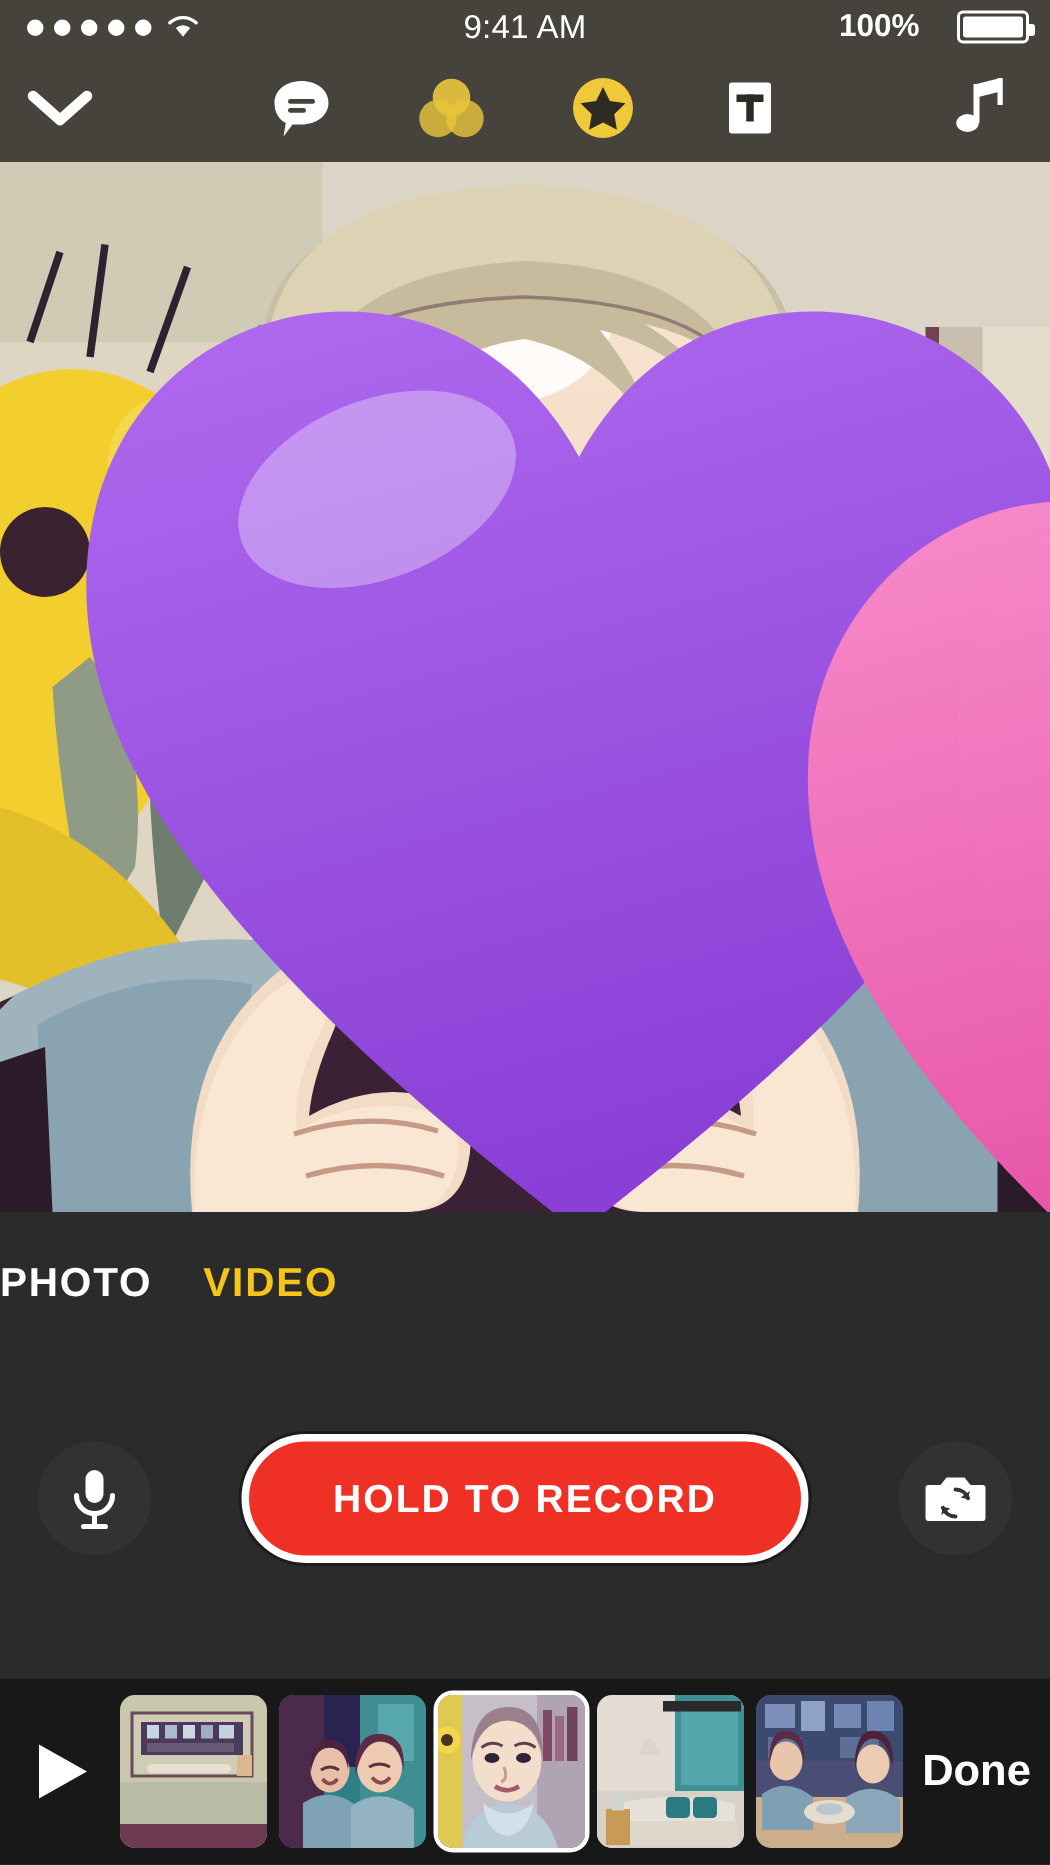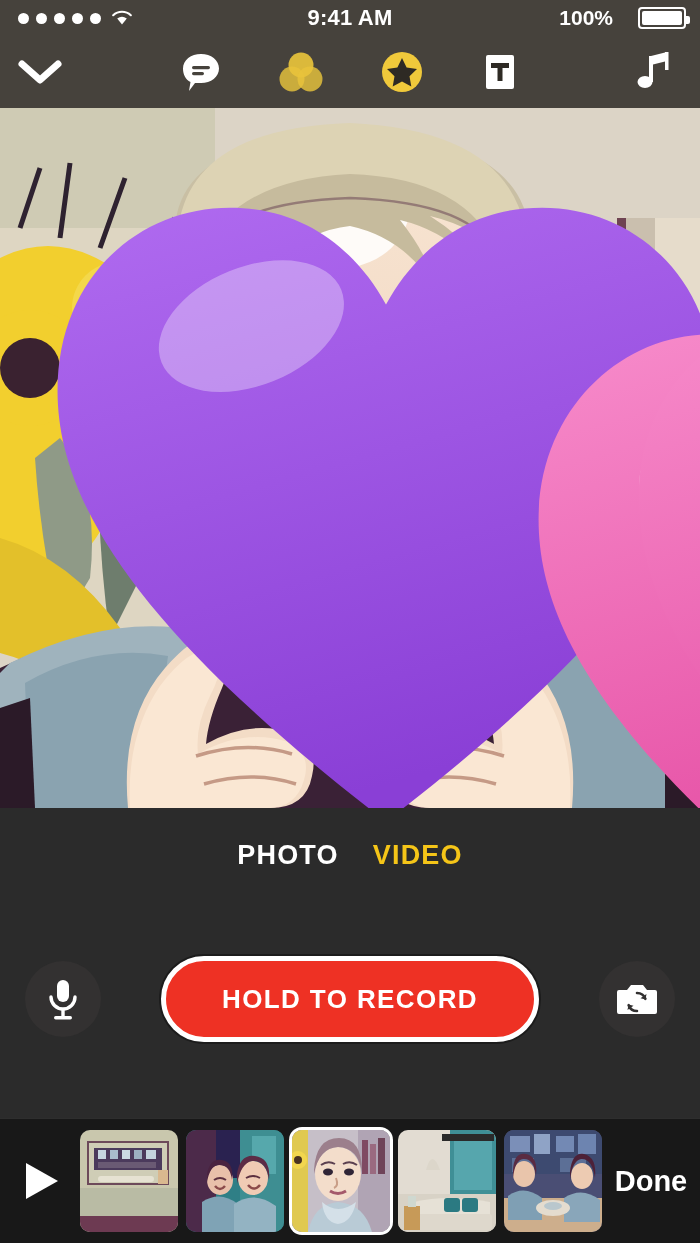--- a/index.html
+++ b/index.html
@@ -15,21 +15,21 @@
   .statusbar {
     height:36px; background:#46423c; position:relative;
     display:flex; align-items:center; color:#fff;
   }
   .sb-left { position:absolute; left:18px; display:flex; align-items:center; gap:7px; }
   .dots { display:flex; gap:7px; align-items:center; }
   .dot { width:11px; height:11px; border-radius:50%; background:#fff; }
   .wifi { width:22px; height:16px; position:relative; margin-left:3px; }
   .sb-time {
     position:absolute; left:0; right:0; text-align:center;
-    font-size:22px; font-weight:bold; letter-spacing:.2px;
+    font-size:22px; font-weight:normal; letter-spacing:.2px;
   }
   .sb-right { position:absolute; right:14px; display:flex; align-items:center; gap:25px; }
   .battpct { font-size:21px; font-weight:bold; }
   .batt { width:48px; height:22px; border:2px solid #fff; border-radius:4px; position:relative; }
   .batt::after { content:""; position:absolute; right:-6px; top:7px; width:4px; height:8px; background:#fff; border-radius:0 2px 2px 0; }
   .batt i { display:block; position:absolute; top:2px; left:2px; bottom:2px; background:#fff; border-radius:2px; }
 
   
   .toolbar {
     height:72px; background:#46423c;
@@ -43,21 +43,21 @@
   
   .preview {
     position:absolute; top:108px; left:0; width:700px; height:700px;
     overflow:hidden; background:#d9c9bb;
   }
   .preview svg { display:block; width:700px; height:700px; }
   .sticker { position:absolute; pointer-events:none; }
 
   
   .controls { position:absolute; top:808px; left:0; width:700px; height:310px; background:#2b2b2b; }
-  .modes { display:flex; justify-content:center; align-items:center; gap:34px; padding-top:32px; }
+  .modes { display:flex; align-items:center; gap:34px; padding-top:32px; }
   .mode {
     font-size:27px; font-weight:bold; letter-spacing:1.2px;
     color:#fff; cursor:pointer; background:none; border:none;
     font-family:"Liberation Sans", sans-serif;
   }
   .mode.active { color:#f5c518; }
 
   
   .recordrow {
     position:absolute; top:148px; left:0; width:700px;

